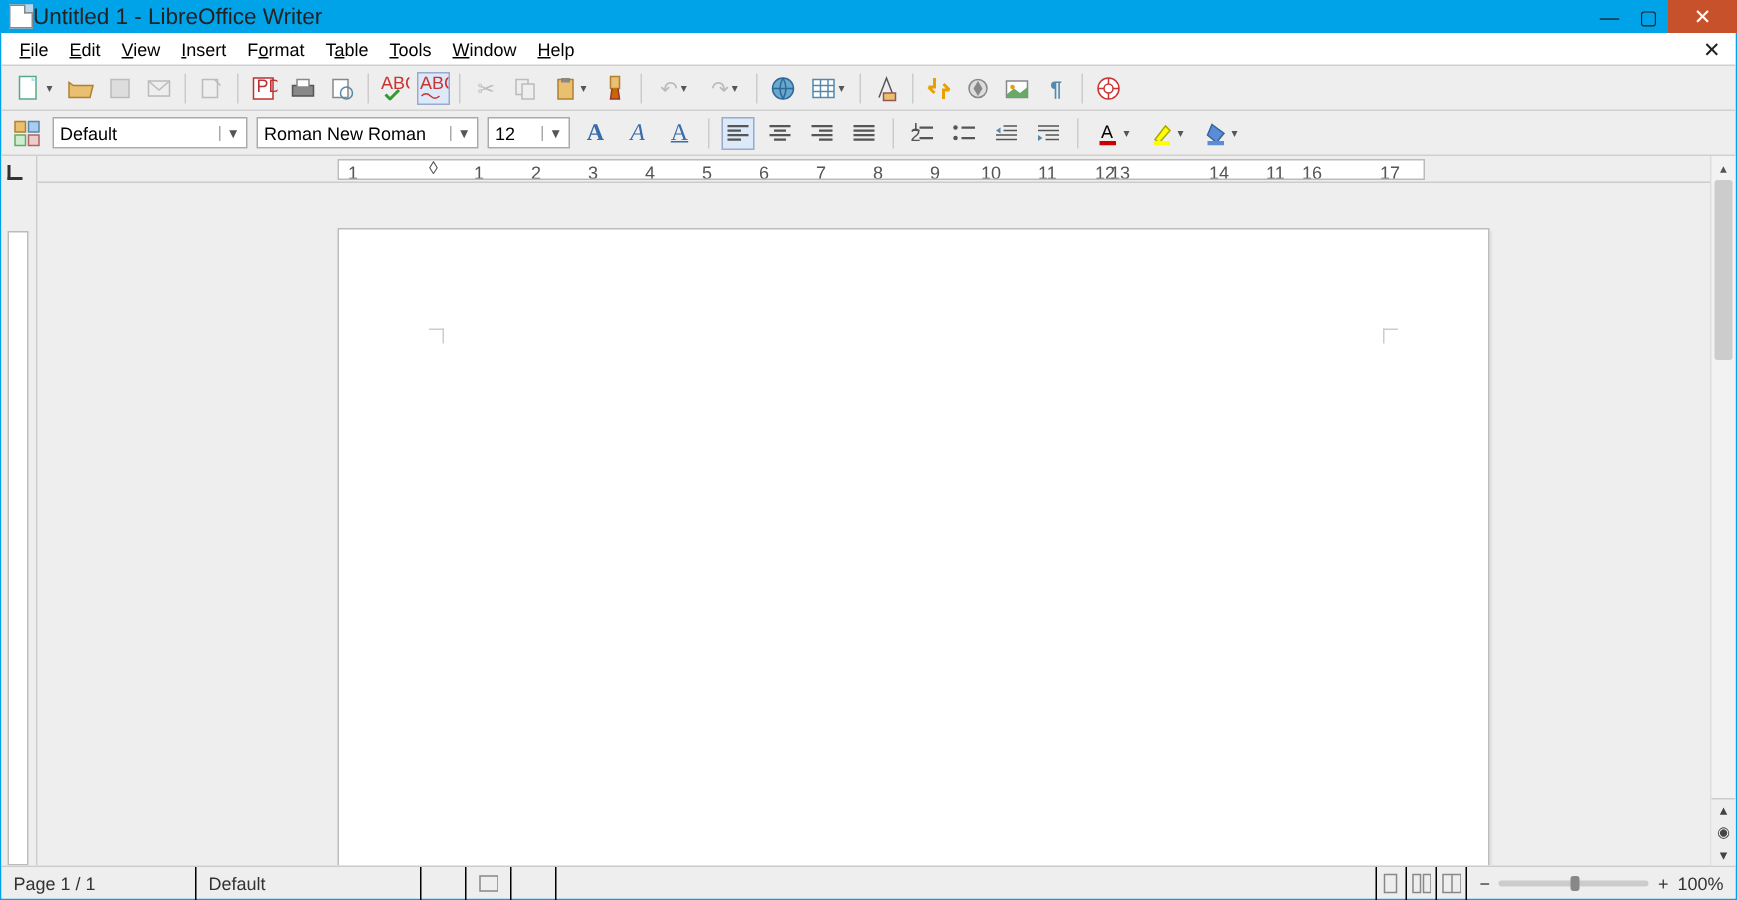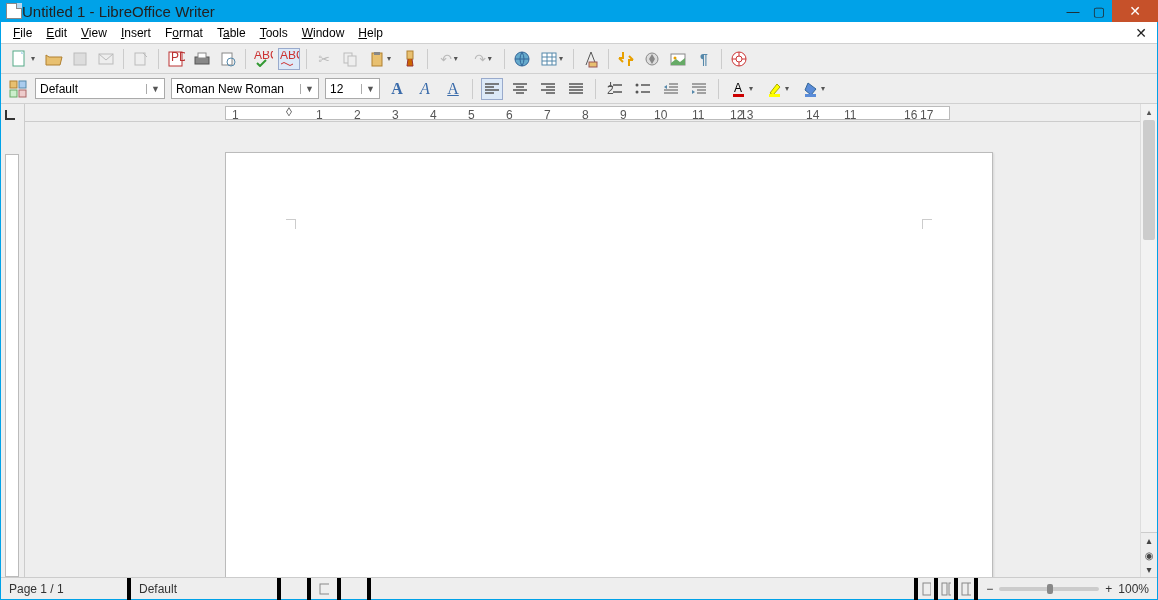--- a/index.html
+++ b/index.html
@@ -38,21 +38,21 @@
 .page{position:absolute;left:200px;top:30px;width:768px;height:800px;background:#fff;border:1px solid #bbb;box-shadow:1px 1px 2px rgba(0,0,0,.1)}
 .page .m1,.page .m2{position:absolute;width:10px;height:10px}
 .page .m1{left:60px;top:66px;border-left:1px solid #ccc;border-bottom:1px solid #ccc;transform:rotate(180deg)}
 .page .m2{right:60px;top:66px;border-right:1px solid #ccc;border-bottom:1px solid #ccc;transform:rotate(180deg)}
 .vscroll{width:17px;background:#f2f2f2;border-left:1px solid #ddd;position:relative}
 .vscroll .thumb{position:absolute;top:2px;left:2px;right:2px;height:120px;background:#ccc;border-radius:2px}
 .vscroll .arrow{position:absolute;left:0;right:0;height:15px;display:flex;align-items:center;justify-content:center;font-size:9px;color:#555}
 .navbtns{position:absolute;bottom:0;left:0;right:0;height:45px;display:flex;flex-direction:column;align-items:center;gap:0;background:#eee;border-top:1px solid #ccc}
 .navbtns div{height:15px;font-size:10px;color:#444;display:flex;align-items:center}
 .statusbar{height:22px;background:#eee;border-top:1px solid #ccc;display:flex;align-items:center;font-size:11px;color:#333}
-.statusbar .cell{height:22px;border-right:4px solid #000000;padding:0 8px;display:flex;align-items:center}
+.statusbar .cell{height:22px;border-right:1px solid #000000;padding:0 8px;display:flex;align-items:center}
 .statusbar .zoom{margin-left:auto;display:flex;align-items:center;gap:6px;padding:0 8px}
 .slider{width:100px;height:4px;background:#ccc;position:relative;border-radius:2px}
 .slider .sthumb{position:absolute;left:48px;top:-3px;width:6px;height:10px;background:#888;border-radius:2px}
 .icongrid{width:22px;height:22px;display:flex;align-items:center;justify-content:center}
 svg{display:block}
 .tabmark{position:absolute;left:4px;top:6px;width:10px;height:10px;border-left:2px solid #333;border-bottom:2px solid #333}
 </style>
 </head>
 <body>
 
@@ -334,21 +334,21 @@
             <span class="num" style="left:280px">6</span>
             <span class="num" style="left:318px">7</span>
             <span class="num" style="left:356px">8</span>
             <span class="num" style="left:394px">9</span>
             <span class="num" style="left:428px">10</span>
             <span class="num" style="left:466px">11</span>
             <span class="num" style="left:504px">12</span>
             <span class="num" style="left:514px">13</span>
             <span class="num" style="left:580px">14</span>
             <span class="num" style="left:618px">11</span>
-            <span class="num" style="left:678px">16</span>
+            <span class="num" style="left:642px">16</span>
             <span class="num" style="left:694px">17</span>
 
           </div>
         </div>
         <div class="doc-scroll">
           <div class="page">
             <div class="m1"></div>
             <div class="m2"></div>
           </div>
         </div>

